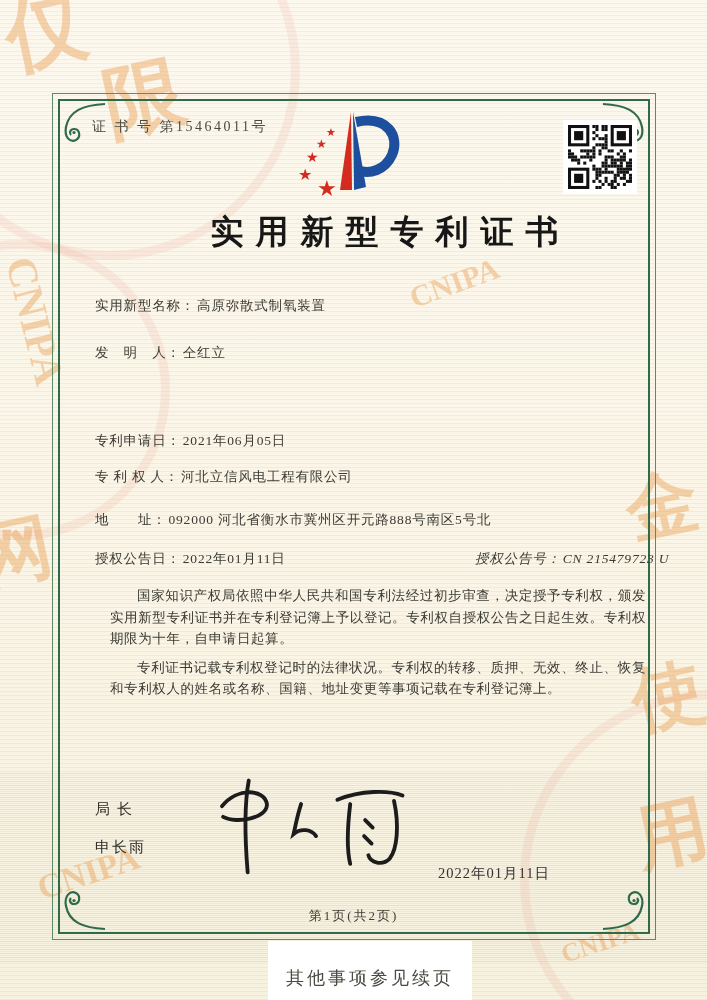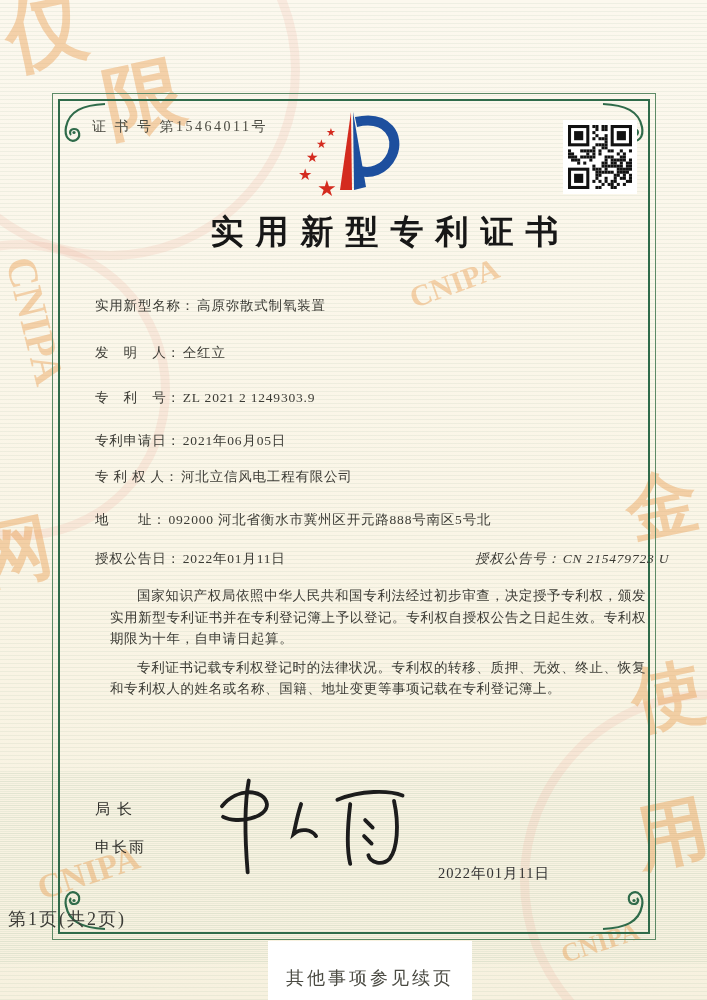--- a/index.html
+++ b/index.html
@@ -43,22 +43,22 @@
   
   .body-text { position:absolute; left:86px; top:585px; width:536px;
     font-size:13.5px; line-height:21.5px; letter-spacing:0.6px; text-align:justify; color:#3b3b35;margin-left:24px; }
   .body-text p { text-indent:2em; margin-bottom:7px; }
   
   .sign-title { position:absolute; left:95px; top:800px; font-size:15px; letter-spacing:7px; color:#2e2e2a;font-family:Liberation Mono, monospace; }
   .sign-name  { position:absolute; left:95px; top:838px; font-size:15px; letter-spacing:2px; color:#2e2e2a; }
   .signature  { position:absolute; left:190px; top:772px; width:235px; height:108px; }
   .sign-date  { position:absolute; left:438px; top:864px; font-size:14.5px; letter-spacing:1px; color:#333; }
   
-  .page-no { position:absolute; left:0; top:907px; width:100%; 
-    font-size:18px; letter-spacing:2px; color:#3d3d38;padding-left:8px; }
+  .page-no { position:absolute; left:0; top:907px; width:100%; text-align:center;
+    font-size:13px; letter-spacing:2px; color:#3d3d38; }
   .note-wrap { position:absolute; left:0; top:941px; width:100%; text-align:center; }
   .note { display:inline-block; background:#ffffff; padding:25px 18px; font-size:18px; letter-spacing:3px; color:#4a4a42;margin-left:33px; }
 </style>
 </head>
 <body>
 
 <div class="page">
 
   <div class="texture"></div>
   <div class="texture-strong"></div>
@@ -258,23 +258,20 @@
     </div>
 
   <div class="title">实用新型专利证书</div>
 
   <div class="field-row" style="top:297px">
     <span>实用新型名称：</span><span class="fvalue">高原弥散式制氧装置</span>
   </div>
   <div class="field-row" style="top:344px">
     <span>发　明　人：</span><span class="fvalue">仝红立</span>
   </div>
-  <div class="field-row" style="top:389px">
-    <span>专　利　号：</span><span class="fvalue">ZL 2021 2 1249303.9</span>
-  </div>
   <div class="field-row" style="top:432px">
     <span>专利申请日：</span><span class="fvalue">2021年06月05日</span>
   </div>
   <div class="field-row" style="top:468px">
     <span>专 利 权 人：</span><span class="fvalue">河北立信风电工程有限公司</span>
   </div>
   <div class="field-row" style="top:511px">
     <span>地　　址：</span><span class="fvalue">092000 河北省衡水市冀州区开元路888号南区5号北</span>
   </div>
   <div class="field-row" style="top:550px; width:530px;">

